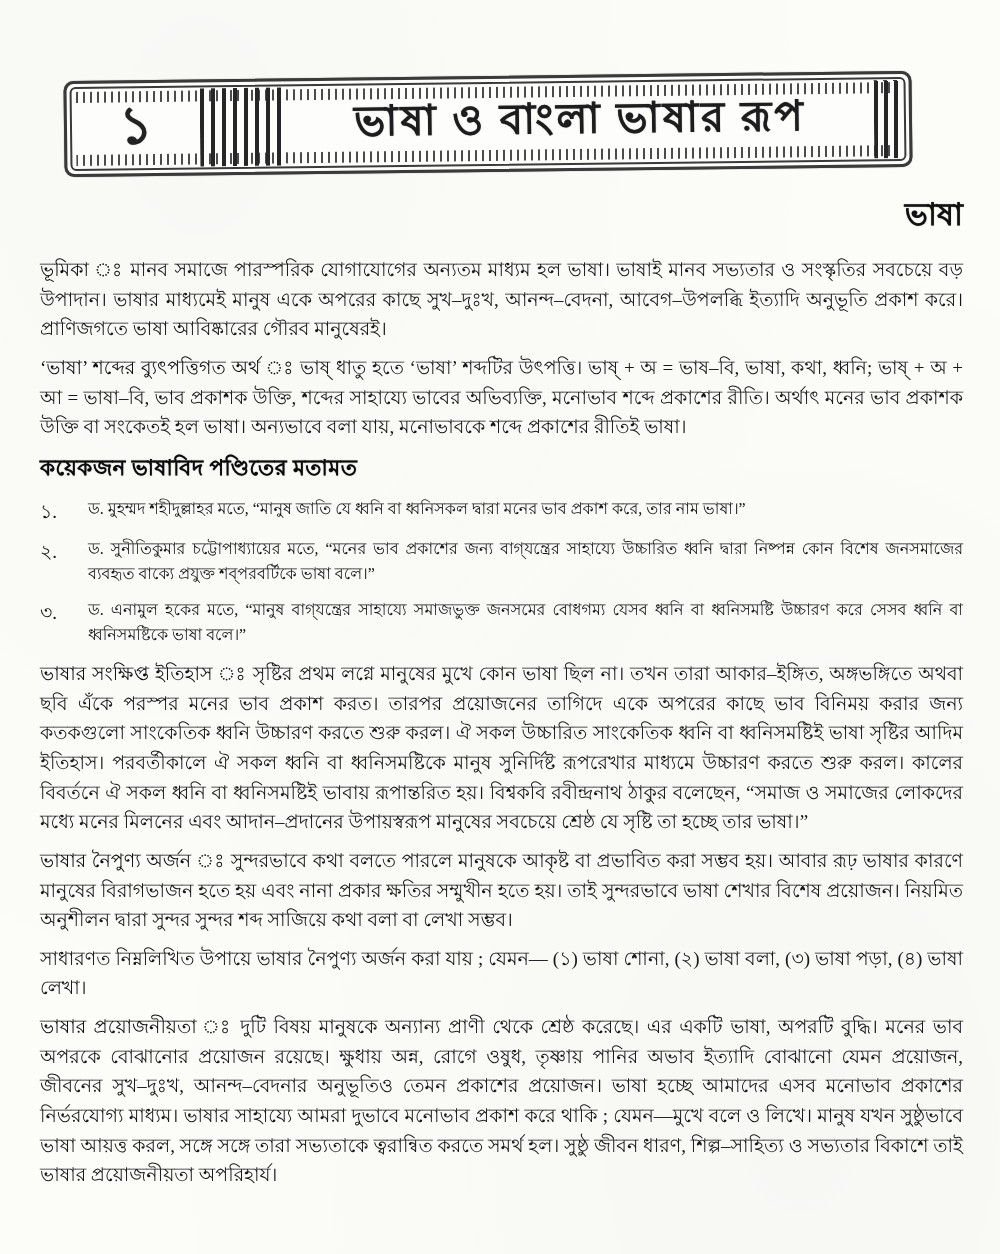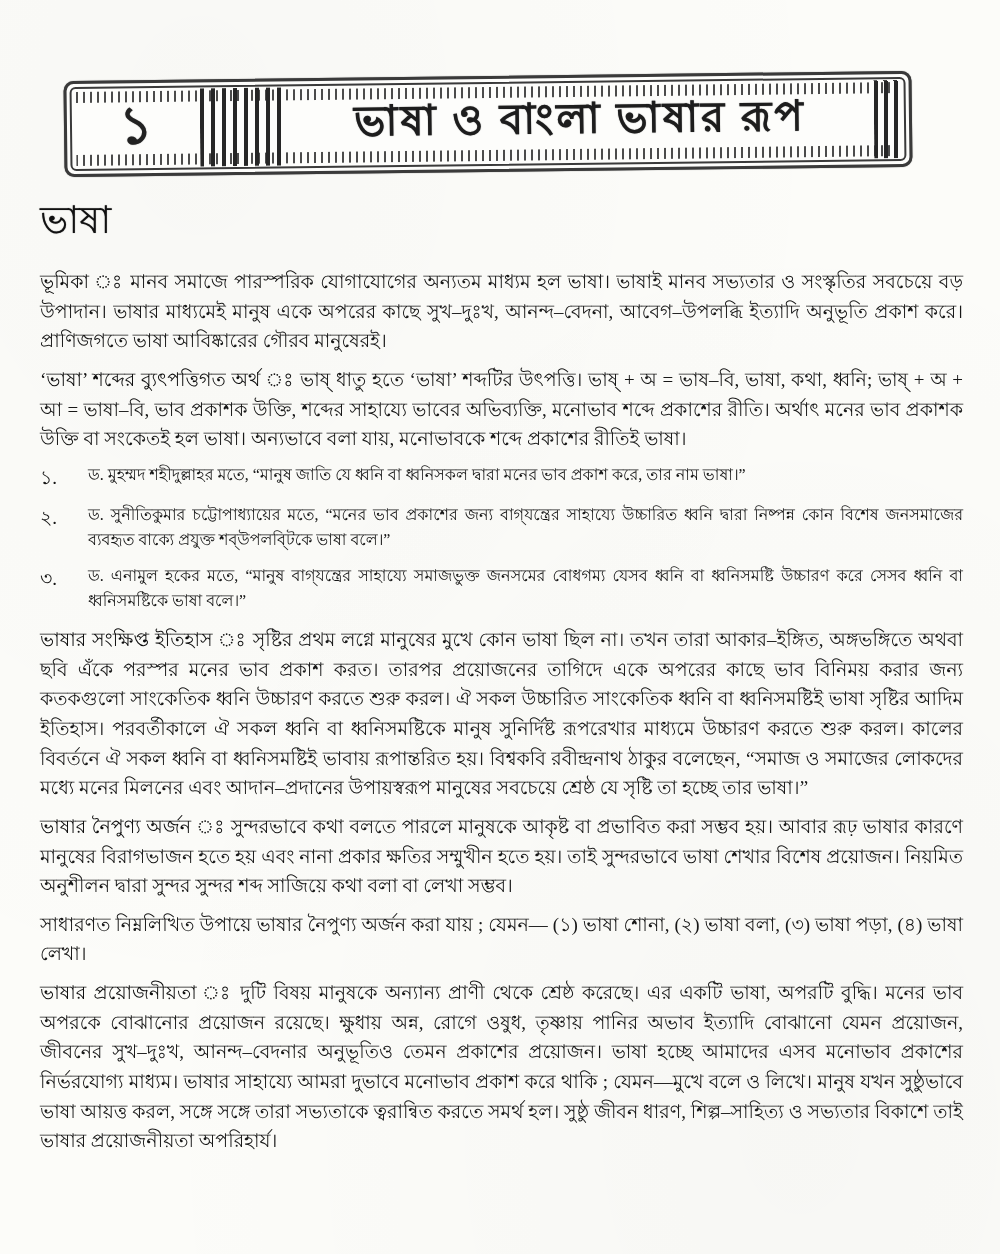--- a/index.html
+++ b/index.html
@@ -66,22 +66,22 @@
     width:28px; flex:none; margin:1px 2px 1px 0;
     background:repeating-linear-gradient(90deg,#262626 0 4px,rgba(255,255,255,0) 4px 10px);
     position:relative; z-index:3;
   }
 
   
   .content {
     position:absolute; left:40px; right:37px; top:190px;
   }
   .section-heading {
-    text-align:left;
-    font-size:38px; font-weight:normal;
+    text-align:right;
+    font-size:31px; font-weight:bold;
     color:#111;
     text-shadow:0 0 1px rgba(0,0,0,.5);
     margin-bottom:13px;
   }
   .para {
     font-size:19px; line-height:1.56;
     text-align:justify;
     margin-bottom:9px;
     color:#171717;
   }
@@ -131,29 +131,30 @@
       <span class="para-label">ভূমিকা ঃ</span>
       <span>মানব সমাজে পারস্পরিক যোগাযোগের অন্যতম মাধ্যম হল ভাষা। ভাষাই মানব সভ্যতার ও সংস্কৃতির সবচেয়ে বড় উপাদান। ভাষার মাধ্যমেই মানুষ একে অপরের কাছে সুখ–দুঃখ, আনন্দ–বেদনা, আবেগ–উপলব্ধি ইত্যাদি অনুভূতি প্রকাশ করে। প্রাণিজগতে ভাষা আবিষ্কারের গৌরব মানুষেরই।</span>
     </p>
 
     <p class="para">
       <span class="para-label">‘ভাষা’ শব্দের ব্যুৎপত্তিগত অর্থ ঃ</span>
       <span>ভাষ্ ধাতু হতে ‘ভাষা’ শব্দটির উৎপত্তি। ভাষ্ + অ = ভাষ–বি, ভাষা, কথা, ধ্বনি; ভাষ্ + অ + আ = ভাষা–বি, ভাব প্রকাশক উক্তি, শব্দের সাহায্যে ভাবের অভিব্যক্তি, মনোভাব শব্দে প্রকাশের রীতি। অর্থাৎ মনের ভাব প্রকাশক উক্তি বা সংকেতই হল ভাষা। অন্যভাবে বলা যায়, মনোভাবকে শব্দে প্রকাশের রীতিই ভাষা।</span>
     </p>
 
 
+    <div class="sub-heading">কয়েকজন ভাষাবিদ পণ্ডিতের মতামত</div>
 
     <div class="opinion">
       <span class="opinion-number">১.</span>
       <span class="opinion-text">ড. মুহম্মদ শহীদুল্লাহর মতে, “মানুষ জাতি যে ধ্বনি বা ধ্বনিসকল দ্বারা মনের ভাব প্রকাশ করে, তার নাম ভাষা।”</span>
     </div>
 
     <div class="opinion">
       <span class="opinion-number">২.</span>
-      <span class="opinion-text">ড. সুনীতিকুমার চট্টোপাধ্যায়ের মতে, “মনের ভাব প্রকাশের জন্য বাগ্‌যন্ত্রের সাহায্যে উচ্চারিত ধ্বনি দ্বারা নিষ্পন্ন কোন বিশেষ জনসমাজের ব্যবহৃত বাক্যে প্রযুক্ত শব্উপলব্টিকে ভাষা বলে।”</span>
+      <span class="opinion-text">ড. সুনীতিকুমার চট্টোপাধ্যায়ের মতে, “মনের ভাব প্রকাশের জন্য বাগ্‌যন্ত্রের সাহায্যে উচ্চারিত ধ্বনি দ্বারা নিষ্পন্ন কোন বিশেষ জনসমাজের ব্যবহৃত বাক্যে প্রযুক্ত শব্পরবর্টিকে ভাষা বলে।”</span>
     </div>
 
     <div class="opinion">
       <span class="opinion-number">৩.</span>
       <span class="opinion-text">ড. এনামুল হকের মতে, “মানুষ বাগ্‌যন্ত্রের সাহায্যে সমাজভুক্ত জনসমের বোধগম্য যেসব ধ্বনি বা ধ্বনিসমষ্টি উচ্চারণ করে সেসব ধ্বনি বা ধ্বনিসমষ্টিকে ভাষা বলে।”</span>
     </div>
 
     <p class="para">
       <span class="para-label">ভাষার সংক্ষিপ্ত ইতিহাস ঃ</span>
       <span>সৃষ্টির প্রথম লগ্নে মানুষের মুখে কোন ভাষা ছিল না। তখন তারা আকার–ইঙ্গিত, অঙ্গভঙ্গিতে অথবা ছবি এঁকে পরস্পর মনের ভাব প্রকাশ করত। তারপর প্রয়োজনের তাগিদে একে অপরের কাছে ভাব বিনিময় করার জন্য কতকগুলো সাংকেতিক ধ্বনি উচ্চারণ করতে শুরু করল। ঐ সকল উচ্চারিত সাংকেতিক ধ্বনি বা ধ্বনিসমষ্টিই ভাষা সৃষ্টির আদিম ইতিহাস। পরবর্তীকালে ঐ সকল ধ্বনি বা ধ্বনিসমষ্টিকে মানুষ সুনির্দিষ্ট রূপরেখার মাধ্যমে উচ্চারণ করতে শুরু করল। কালের বিবর্তনে ঐ সকল ধ্বনি বা ধ্বনিসমষ্টিই ভাবায় রূপান্তরিত হয়। বিশ্বকবি রবীন্দ্রনাথ ঠাকুর বলেছেন, “সমাজ ও সমাজের লোকদের মধ্যে মনের মিলনের এবং আদান–প্রদানের উপায়স্বরূপ মানুষের সবচেয়ে শ্রেষ্ঠ যে সৃষ্টি তা হচ্ছে তার ভাষা।”</span>

